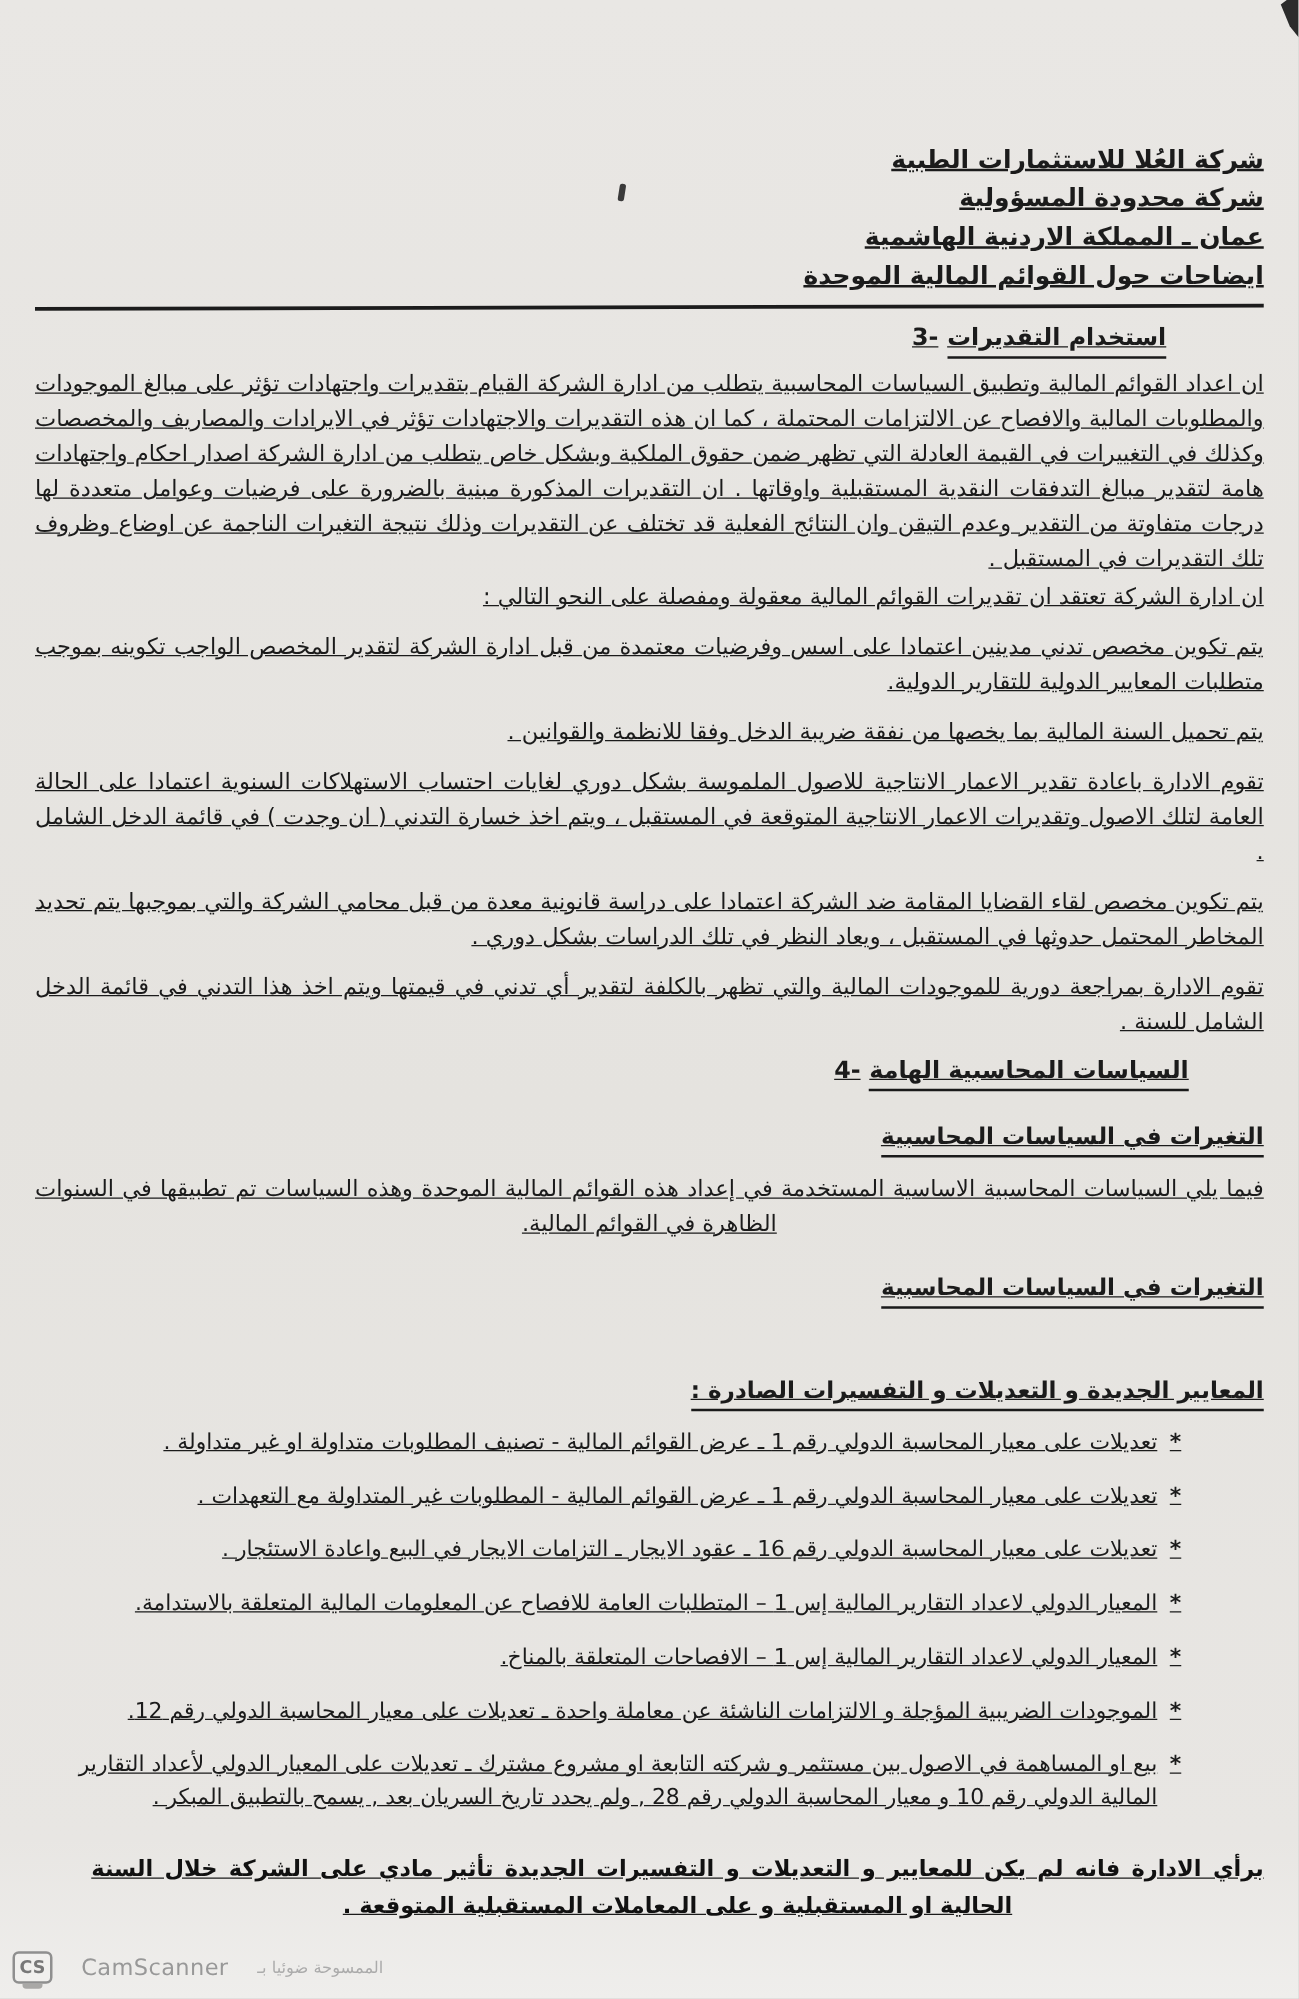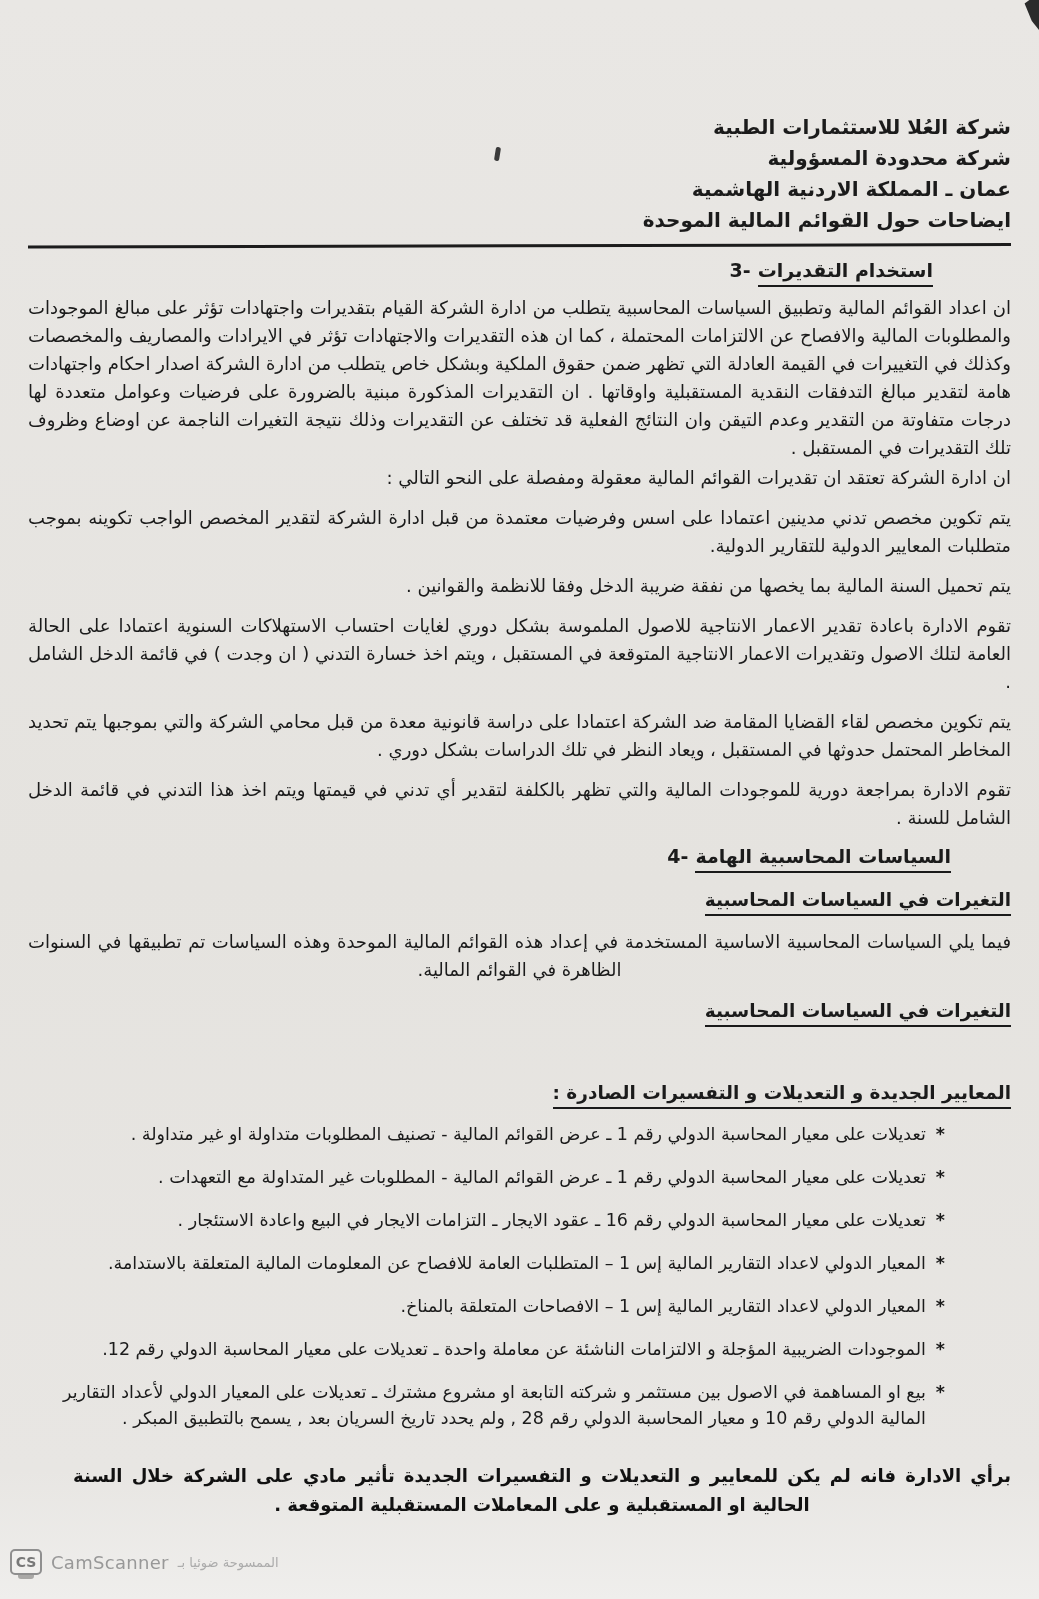--- a/index.html
+++ b/index.html
@@ -5,21 +5,21 @@
   * { box-sizing: border-box; }
   html,body { margin:0; padding:0; background:#cfcecc; }
   .page {
     width:1039px; height:1599px; position:relative; overflow:hidden;
     margin:0 auto;
     background: linear-gradient(180deg, #e9e7e4 0%, #e5e3df 55%, #e8e6e3 92%, #efeeec 100%);
     color:#1b1b1b;
     font-family:"DejaVu Sans","Liberation Sans",sans-serif;
     direction:rtl;
   }
-  .content { position:absolute; inset:0; padding:112px 28px 6px 28px; }
+  .content { position:absolute; inset:0; padding:112px 28px 6px 28px;text-decoration:underline; }
 
   
   .doc-header { text-align:right; font-weight:bold; font-size:20px; line-height:31px; }
   .rule {
     border:none; border-top:3px solid #1c1c1c; margin:7px 0 0 0;
     transform:rotate(-0.15deg); transform-origin:right center;
   }
 
   
   .sec-heading {
@@ -28,21 +28,21 @@
   }
   .sec-heading .u { border-bottom:2.5px solid #1a1a1a; padding-bottom:4px; }
   .mr78 { margin-right:78px; }
   .mr60 { margin-right:60px; }
 
   .body-text { font-size:18px; line-height:28px; text-align:justify; margin:7px 0 0 0; }
   .tight { margin-top:12px; }
   .right-line { font-size:18px; line-height:28px; text-align:right; margin:2px 0 0 0; }
 
   .sub-heading {
-    text-align:right; font-weight:bold; font-size:18.5px; margin-top:16px;
+    text-align:right; font-weight:bold; font-size:18.5px; margin-top:26px;
   }
   .sub-heading .u { border-bottom:2.5px solid #1a1a1a; padding-bottom:4px; }
 
   .center-last { text-align:justify; text-align-last:center; }
 
   .std-heading { margin-top:61px; }
   .std-sub { margin-top:20px; }
 
   .std-list { margin:18px 66px 0 0; font-size:17.5px; line-height:26px; }
   .std-item { display:flex; gap:10px; margin-bottom:17px; text-align:right; }
@@ -58,22 +58,22 @@
     position:absolute; left:495px; top:147px; width:5px; height:14px;
     background:#3a3a3a; border-radius:2px; transform:rotate(9deg);
   }
   .corner-mark {
     position:absolute; top:0; right:0; width:16px; height:30px;
     background:#2b2b2b; clip-path:polygon(100% 0, 100% 100%, 55% 70%, 10% 12%, 40% 0);
   }
 
   
   .footer {
-    position:absolute; left:10px; bottom:24px; direction:ltr;
-    display:flex; align-items:center; gap:9px; color:#9a9a9a;text-align:right;
+    position:absolute; left:10px; bottom:12px; direction:ltr;
+    display:flex; align-items:center; gap:23px; color:#9a9a9a;text-align:right;
   }
   .cs-badge {
     width:32px; height:26px; border:2px solid #8f8f8f; border-radius:5px;
     background:#f1f0ee; color:#787878; font-weight:bold; font-size:14px;
     display:flex; align-items:center; justify-content:center; position:relative;
   }
   .cs-badge::after {
     content:""; position:absolute; bottom:-6px; left:6px; right:6px; height:4px;
     background:#a9a8a6; border-radius:0 0 3px 3px;
   }

